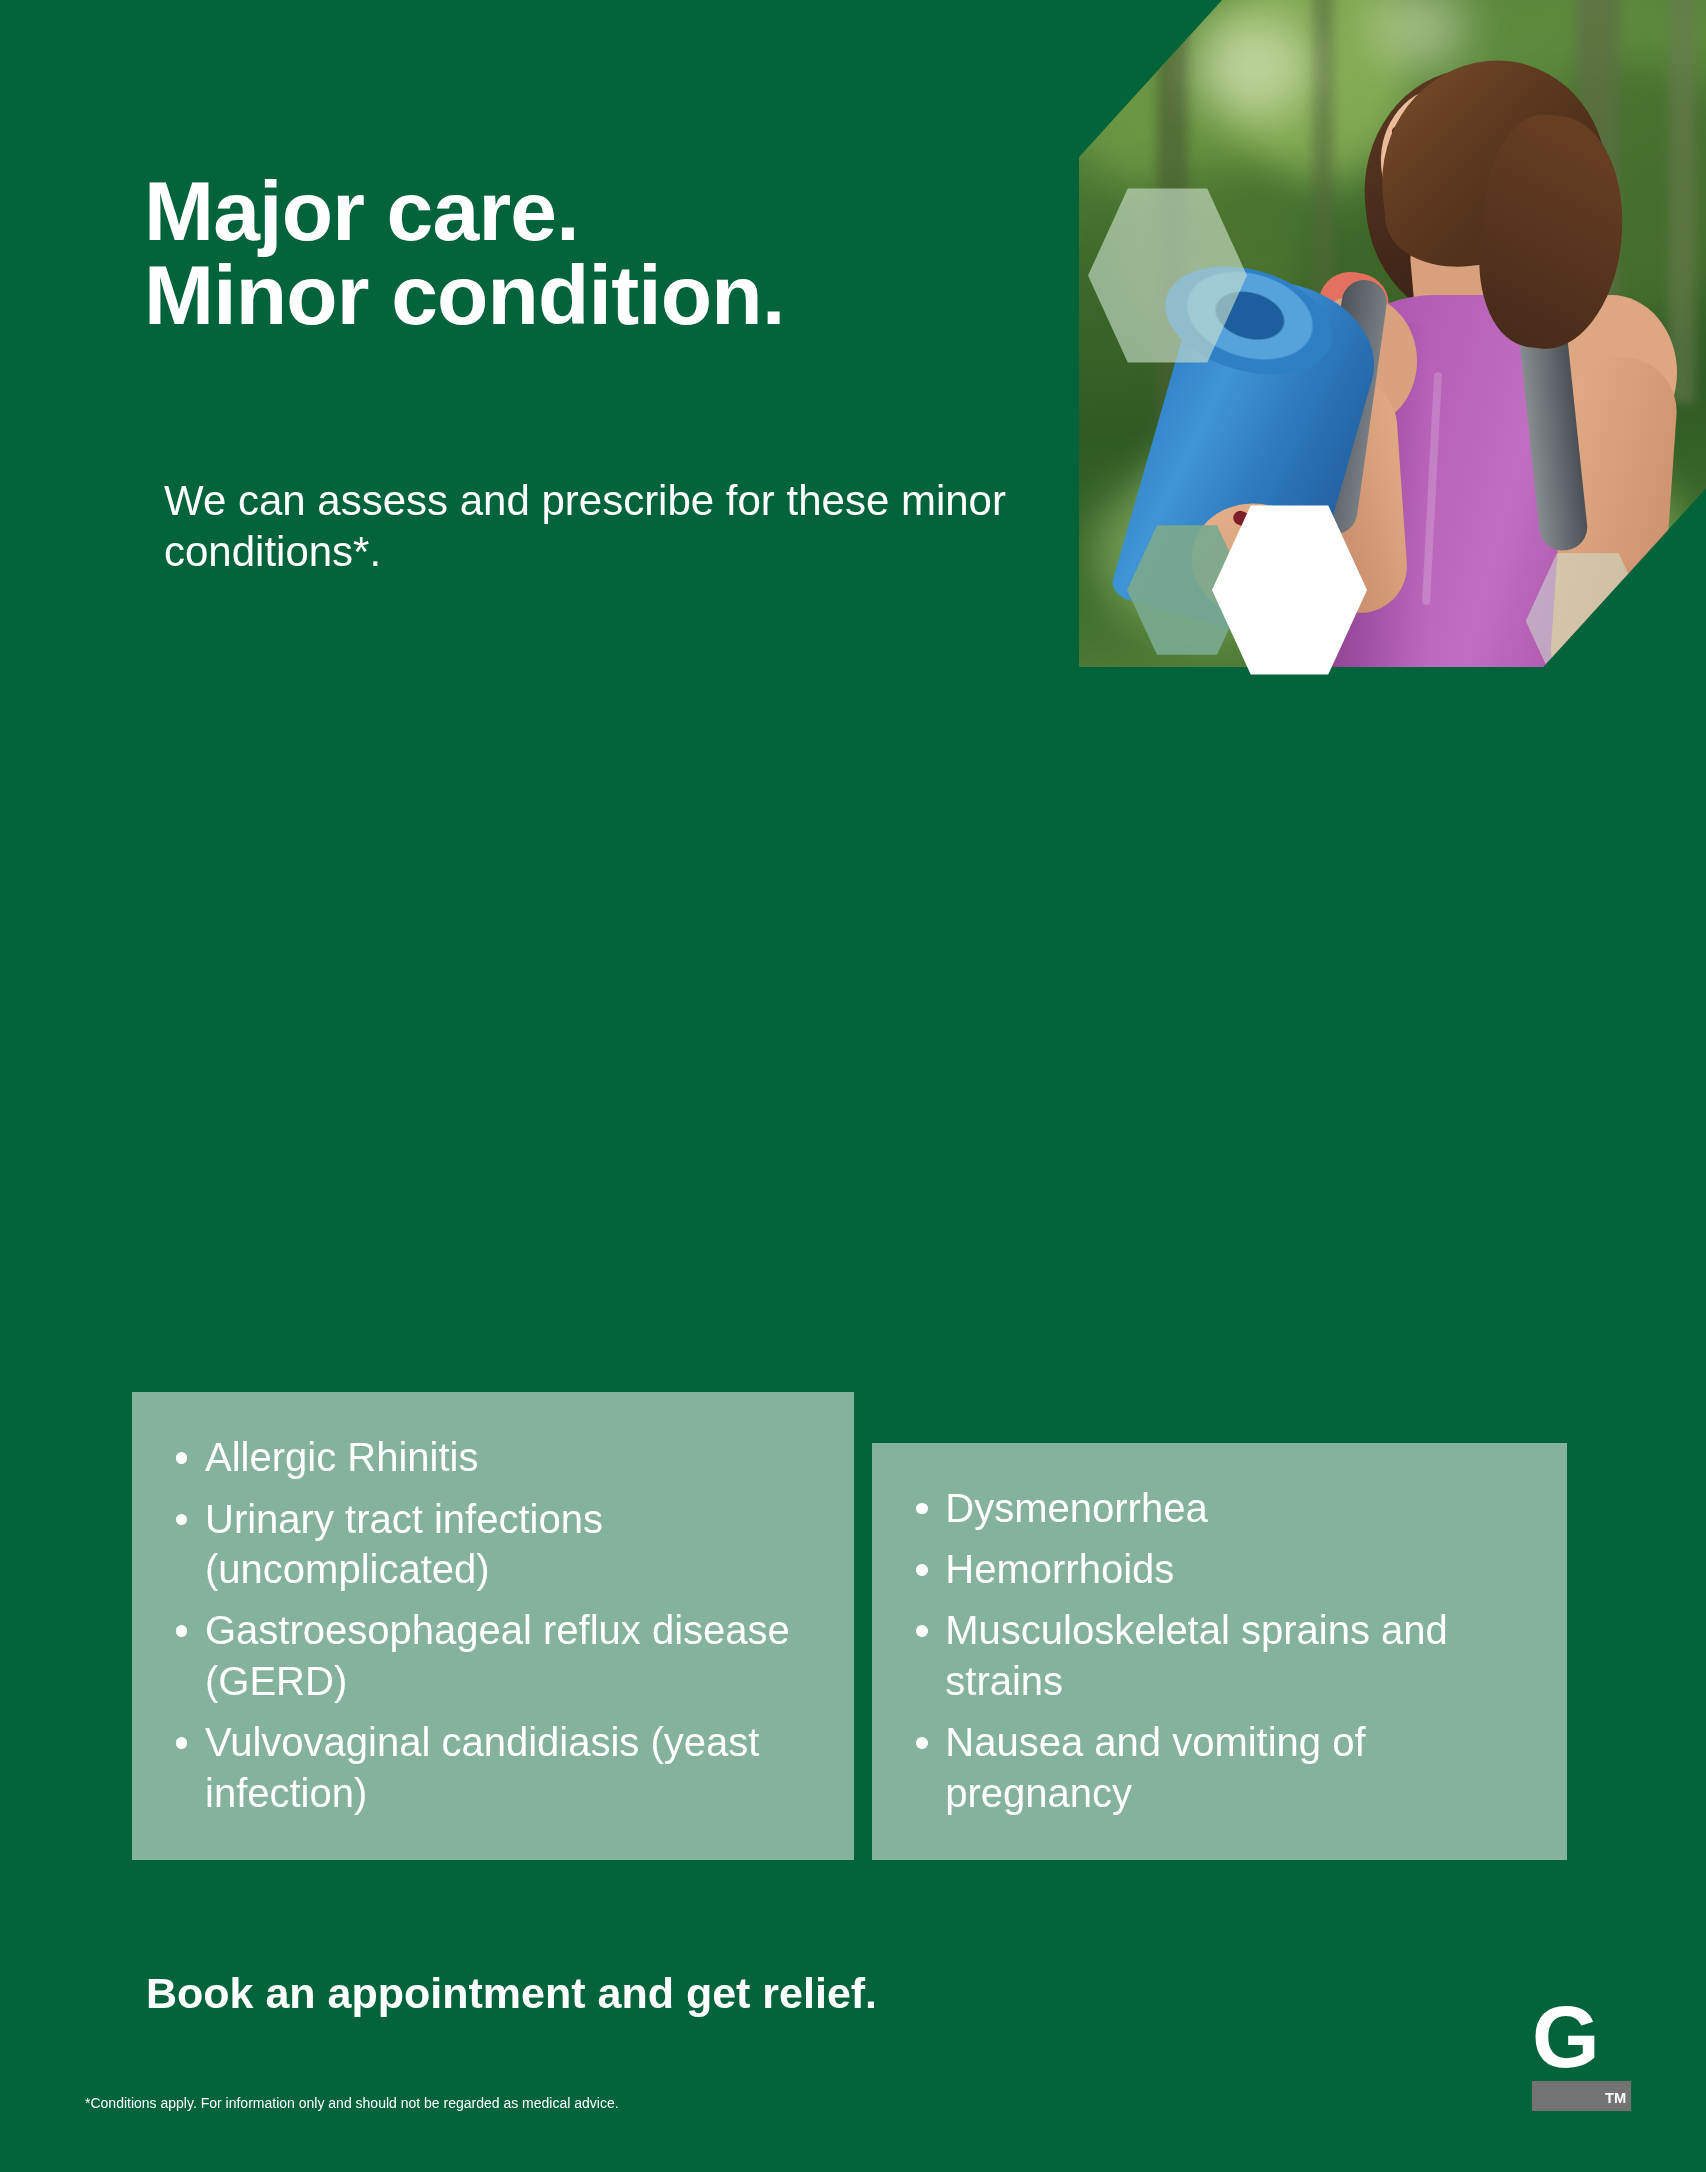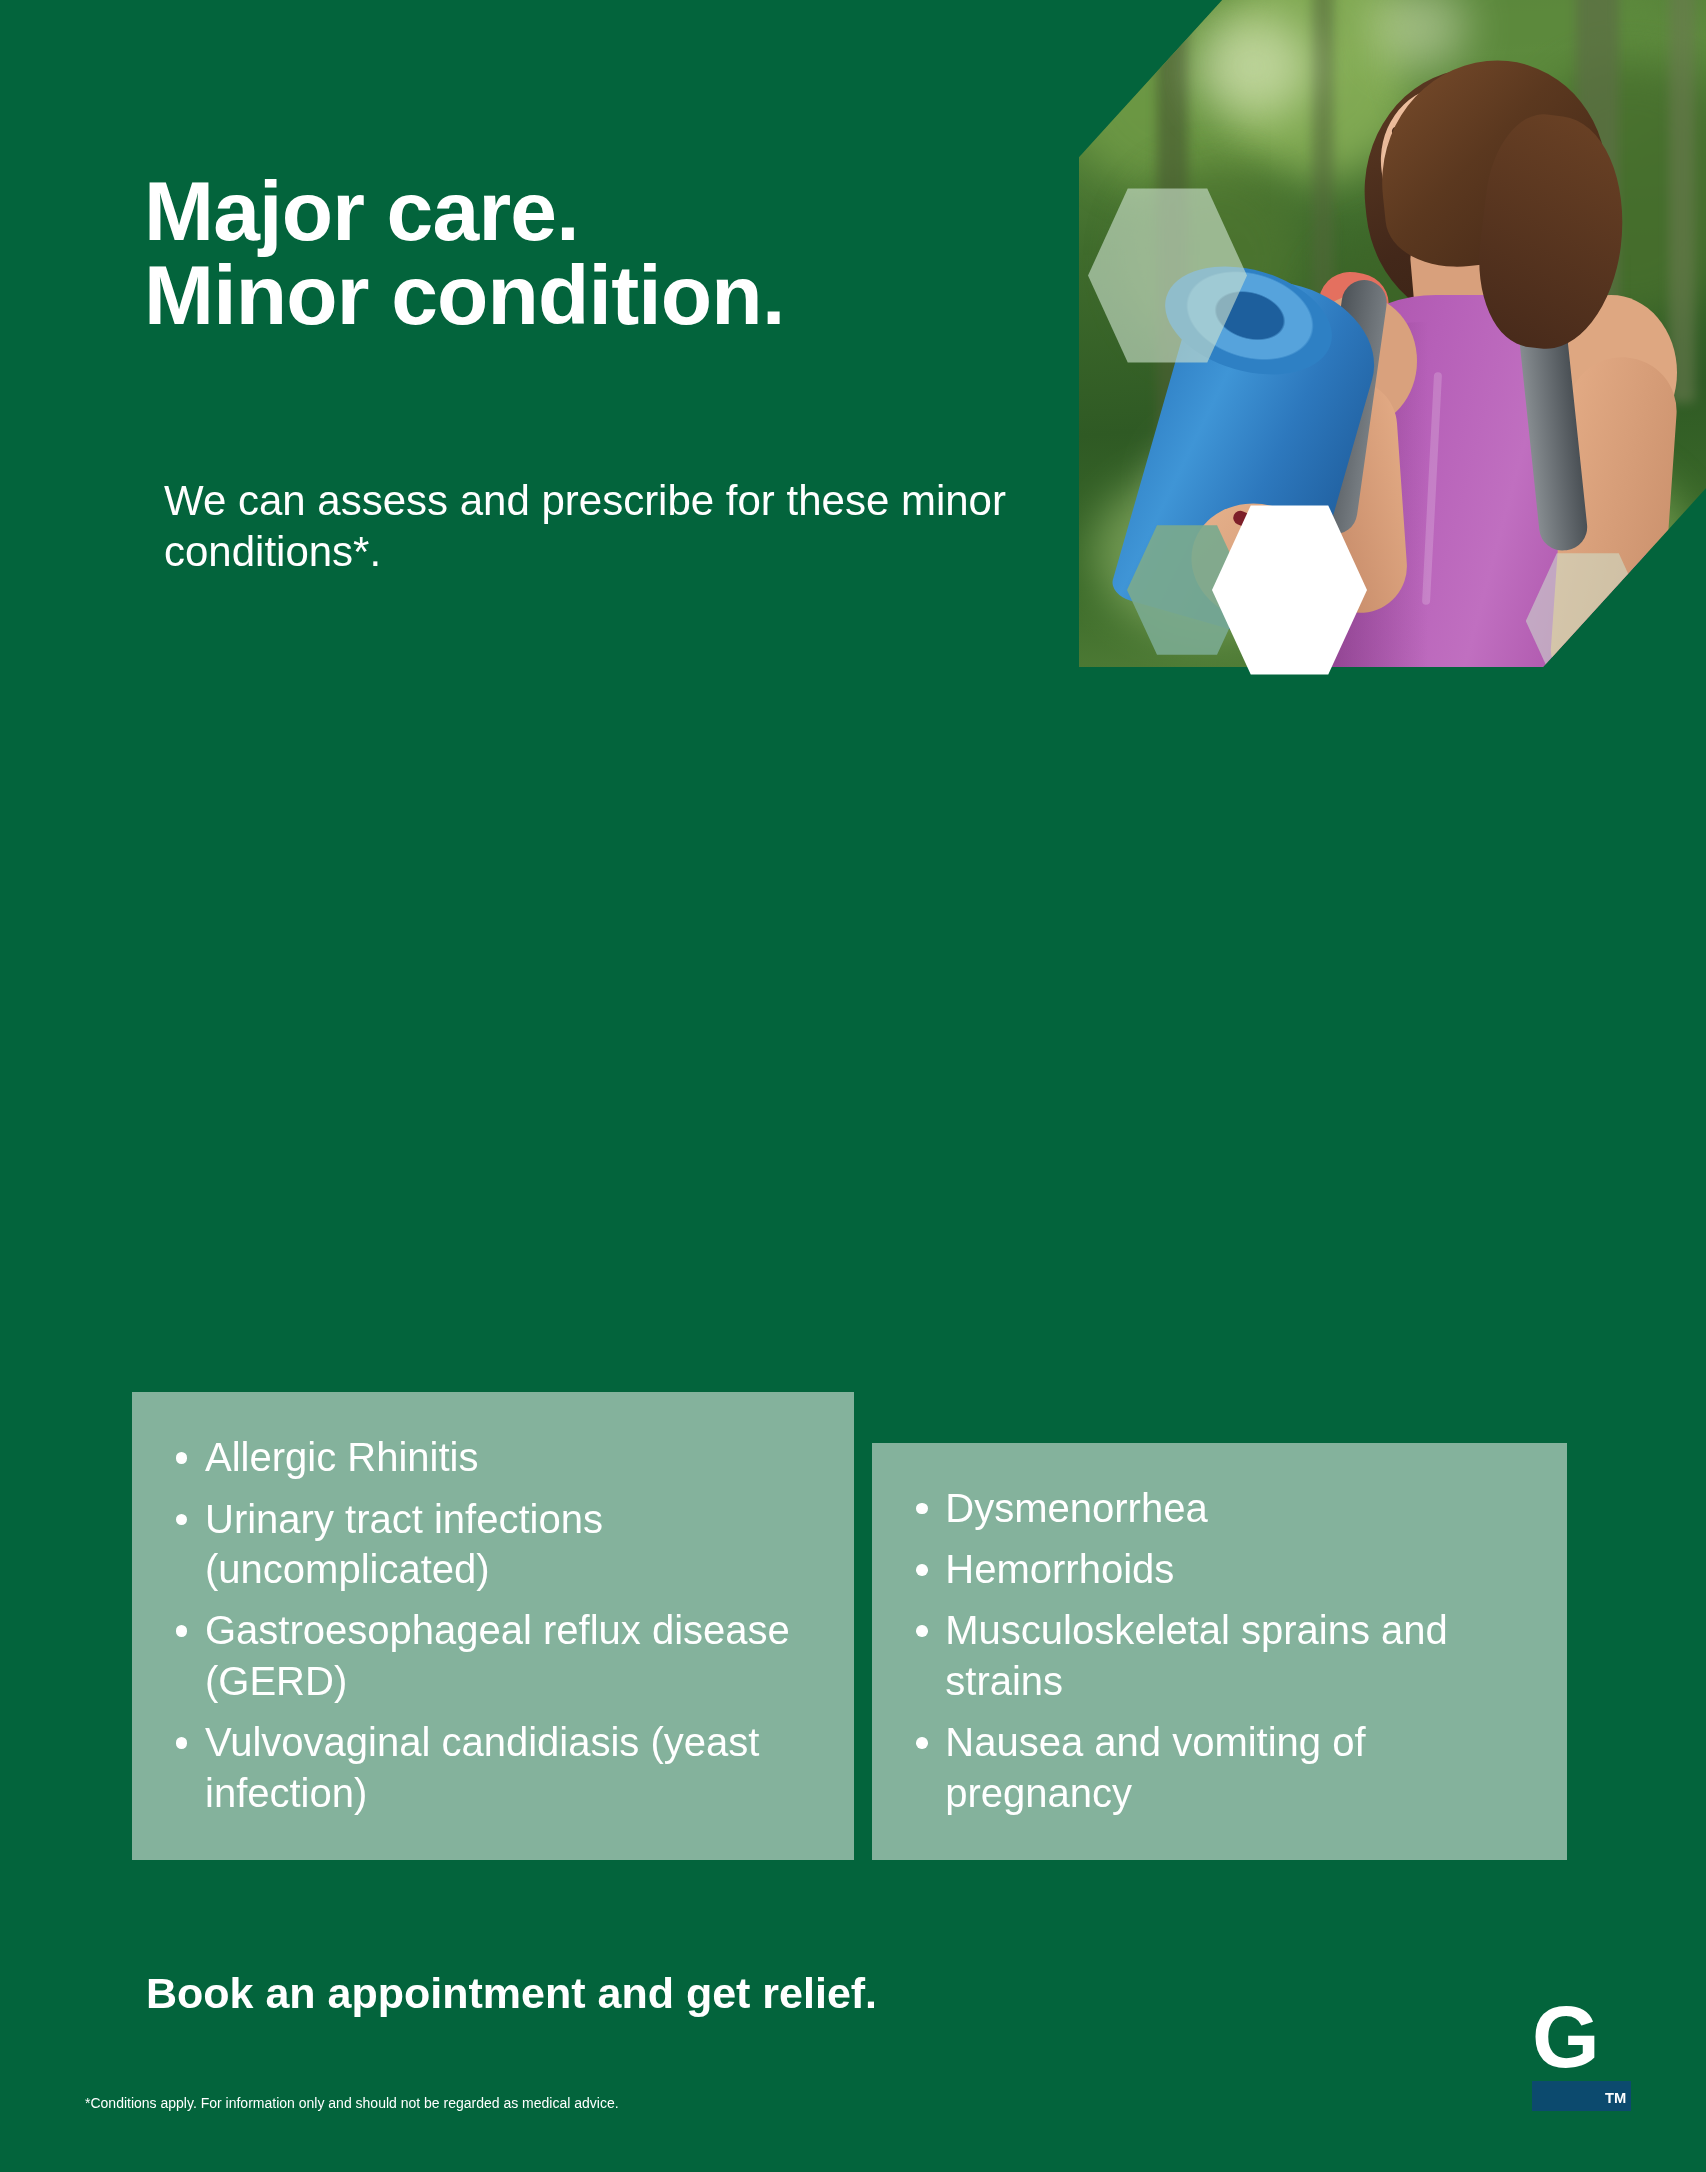--- a/index.html
+++ b/index.html
@@ -229,21 +229,21 @@
     font-weight:bold;
     color:#ffffff;
     line-height:0.86;
     letter-spacing:-2.3px;
     font-family:"Liberation Sans", sans-serif;
   }
   .logo-bar {
     position:relative;
     margin-top:6.2px;
     width:99px; height:29.5px;
-    background:#0c4a6e;
+    background:#737373;
   }
   .logo-tm {
     position:absolute;
     right:4.7px; bottom:4.7px;
     font-size:14.7px;
     color:#ffffff;
     font-weight:bold;
     line-height:1;
   }
   .disclaimer {

